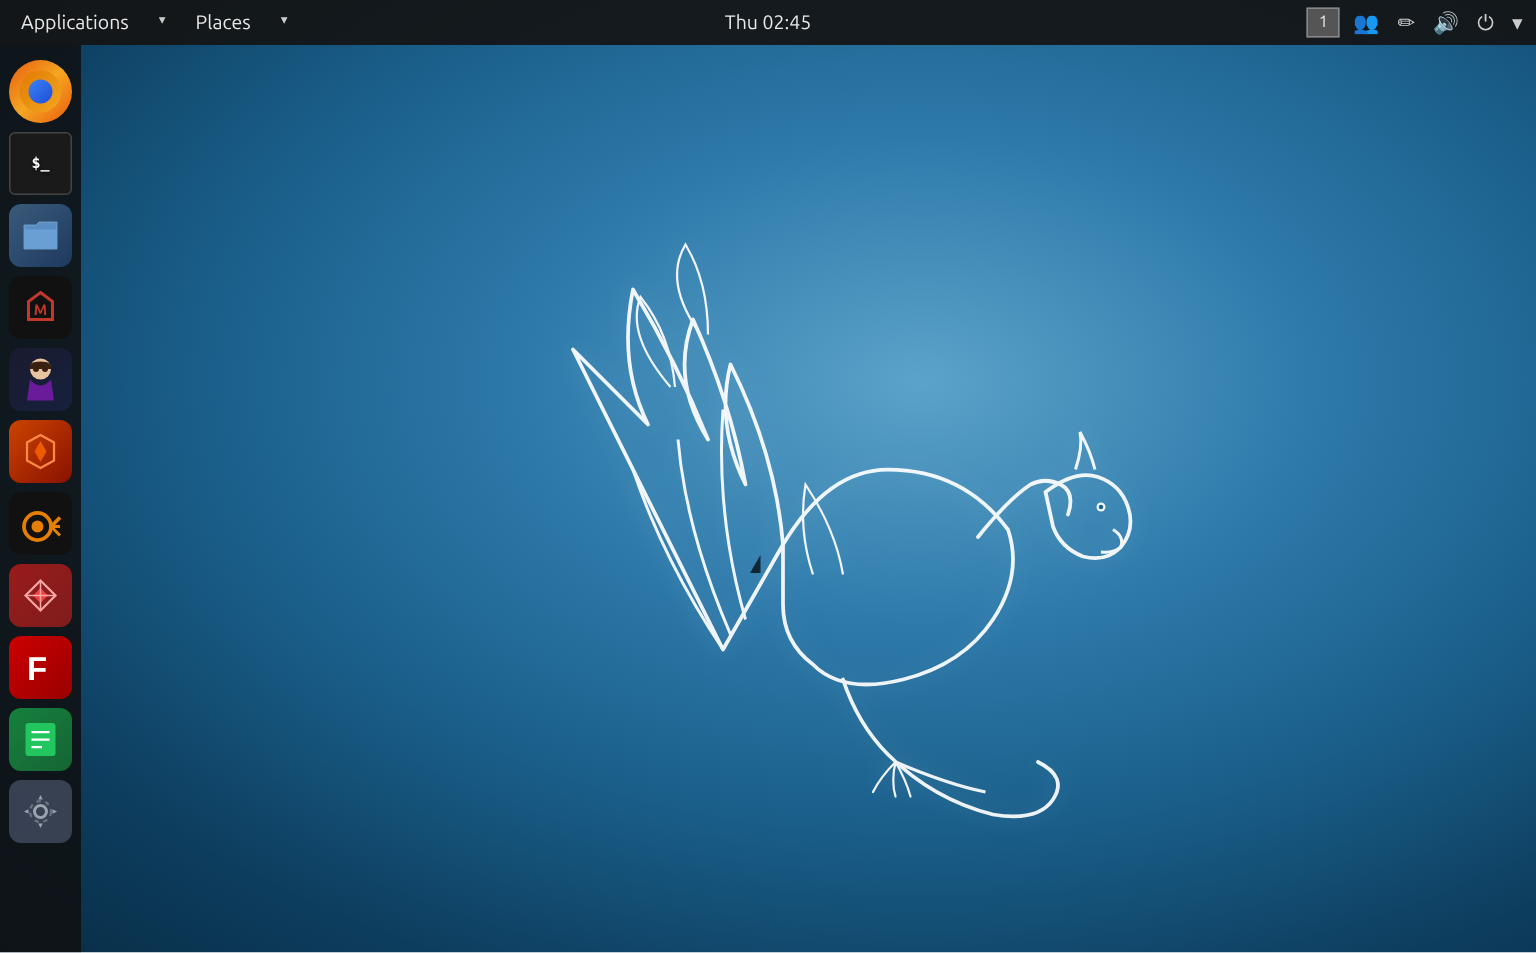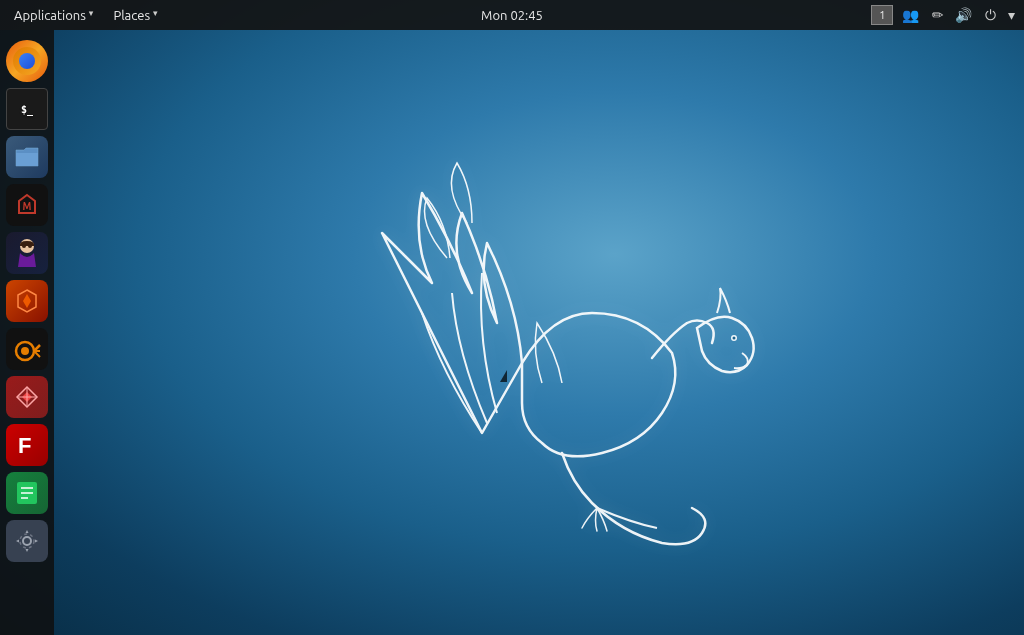--- a/index.html
+++ b/index.html
@@ -41,21 +41,21 @@
       gap: 4px;
     }
 
     .panel-menu-item {
       color: #e8e8e8;
       font-size: 13px;
       padding: 2px 8px;
       cursor: pointer;
       display: flex;
       align-items: flex-start;
-      gap: 3px;
+      gap: 20px;
       border-radius: 3px;
     }
 
     .panel-arrow {
       font-size: 9px;
       color: #ccc;
     }
 
     #panel-center {
       position: absolute;
@@ -159,21 +159,21 @@
         <span>Applications</span>
         <span class="panel-arrow">▾</span>
       </div>
       <div class="panel-menu-item">
         <span>Places</span>
         <span class="panel-arrow">▾</span>
       </div>
     </div>
 
     <div id="panel-center">
-      <span>Mon 02:45</span>
+      <span>Thu 02:45</span>
     </div>
 
     <div id="panel-right">
       <div class="workspace-indicator">
         <span>1</span>
       </div>
       <span class="panel-icon">👥</span>
       <span class="panel-icon">✏</span>
       <span class="panel-icon">🔊</span>
       <span class="panel-icon">⏻</span>

